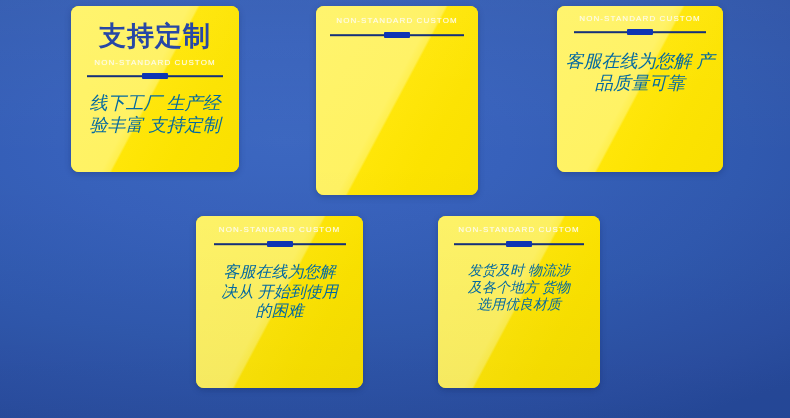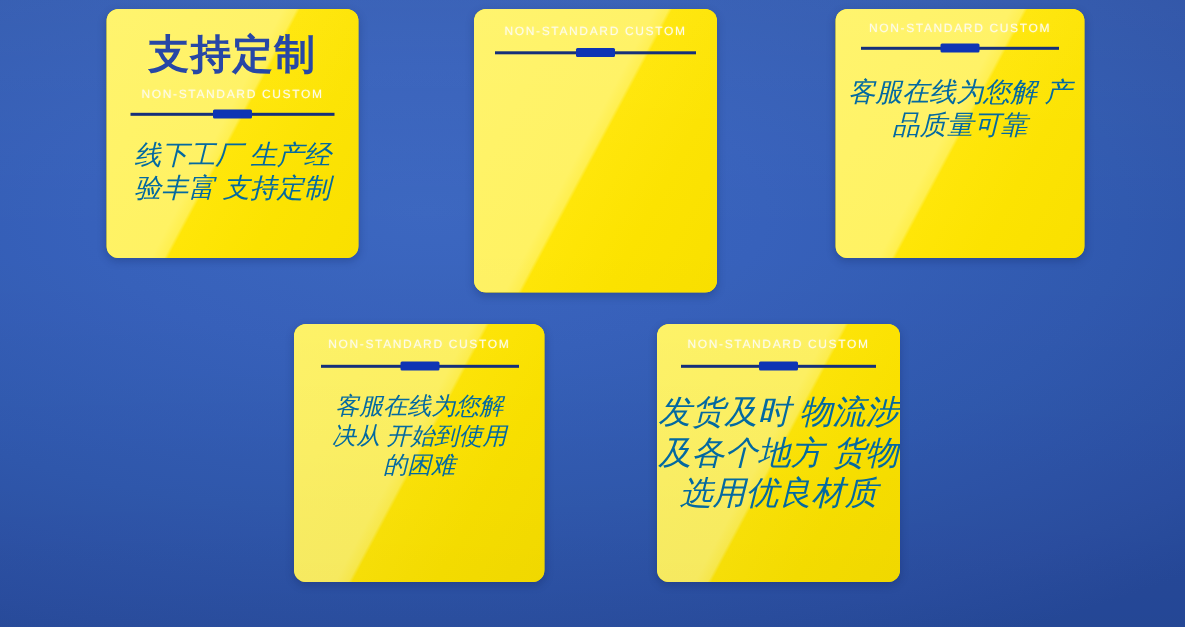--- a/index.html
+++ b/index.html
@@ -140,21 +140,21 @@
   #card-1 .rule { width: 136px; margin-top: 6px; }
   #card-2 .rule { width: 134px; margin-top: 7px; }
   #card-3 .rule { width: 132px; margin-top: 6px; }
   #card-4 .rule { width: 132px; margin-top: 7px; }
   #card-5 .rule { width: 130px; margin-top: 7px; }
 
   #card-1 .card-body { font-size: 18px; margin-top: 14px; }
   #card-2 .card-body { font-size: 18px; margin-top: 16px; }
   #card-3 .card-body { font-size: 18px; margin-top: 16px; }
   #card-4 .card-body { font-size: 16px; margin-top: 15px; }
-  #card-5 .card-body { font-size: 22px; margin-top: 15px; text-align: center; }
+  #card-5 .card-body { font-size: 14px; margin-top: 15px; text-align: center; }
 </style>
 </head>
 <body>
 
 <div id="stage">
 
   <div class="card" id="card-1">
     <div class="card-inner">
       <div class="card-title">支持定制</div>
       <div class="card-sub">NON-STANDARD CUSTOM</div>

